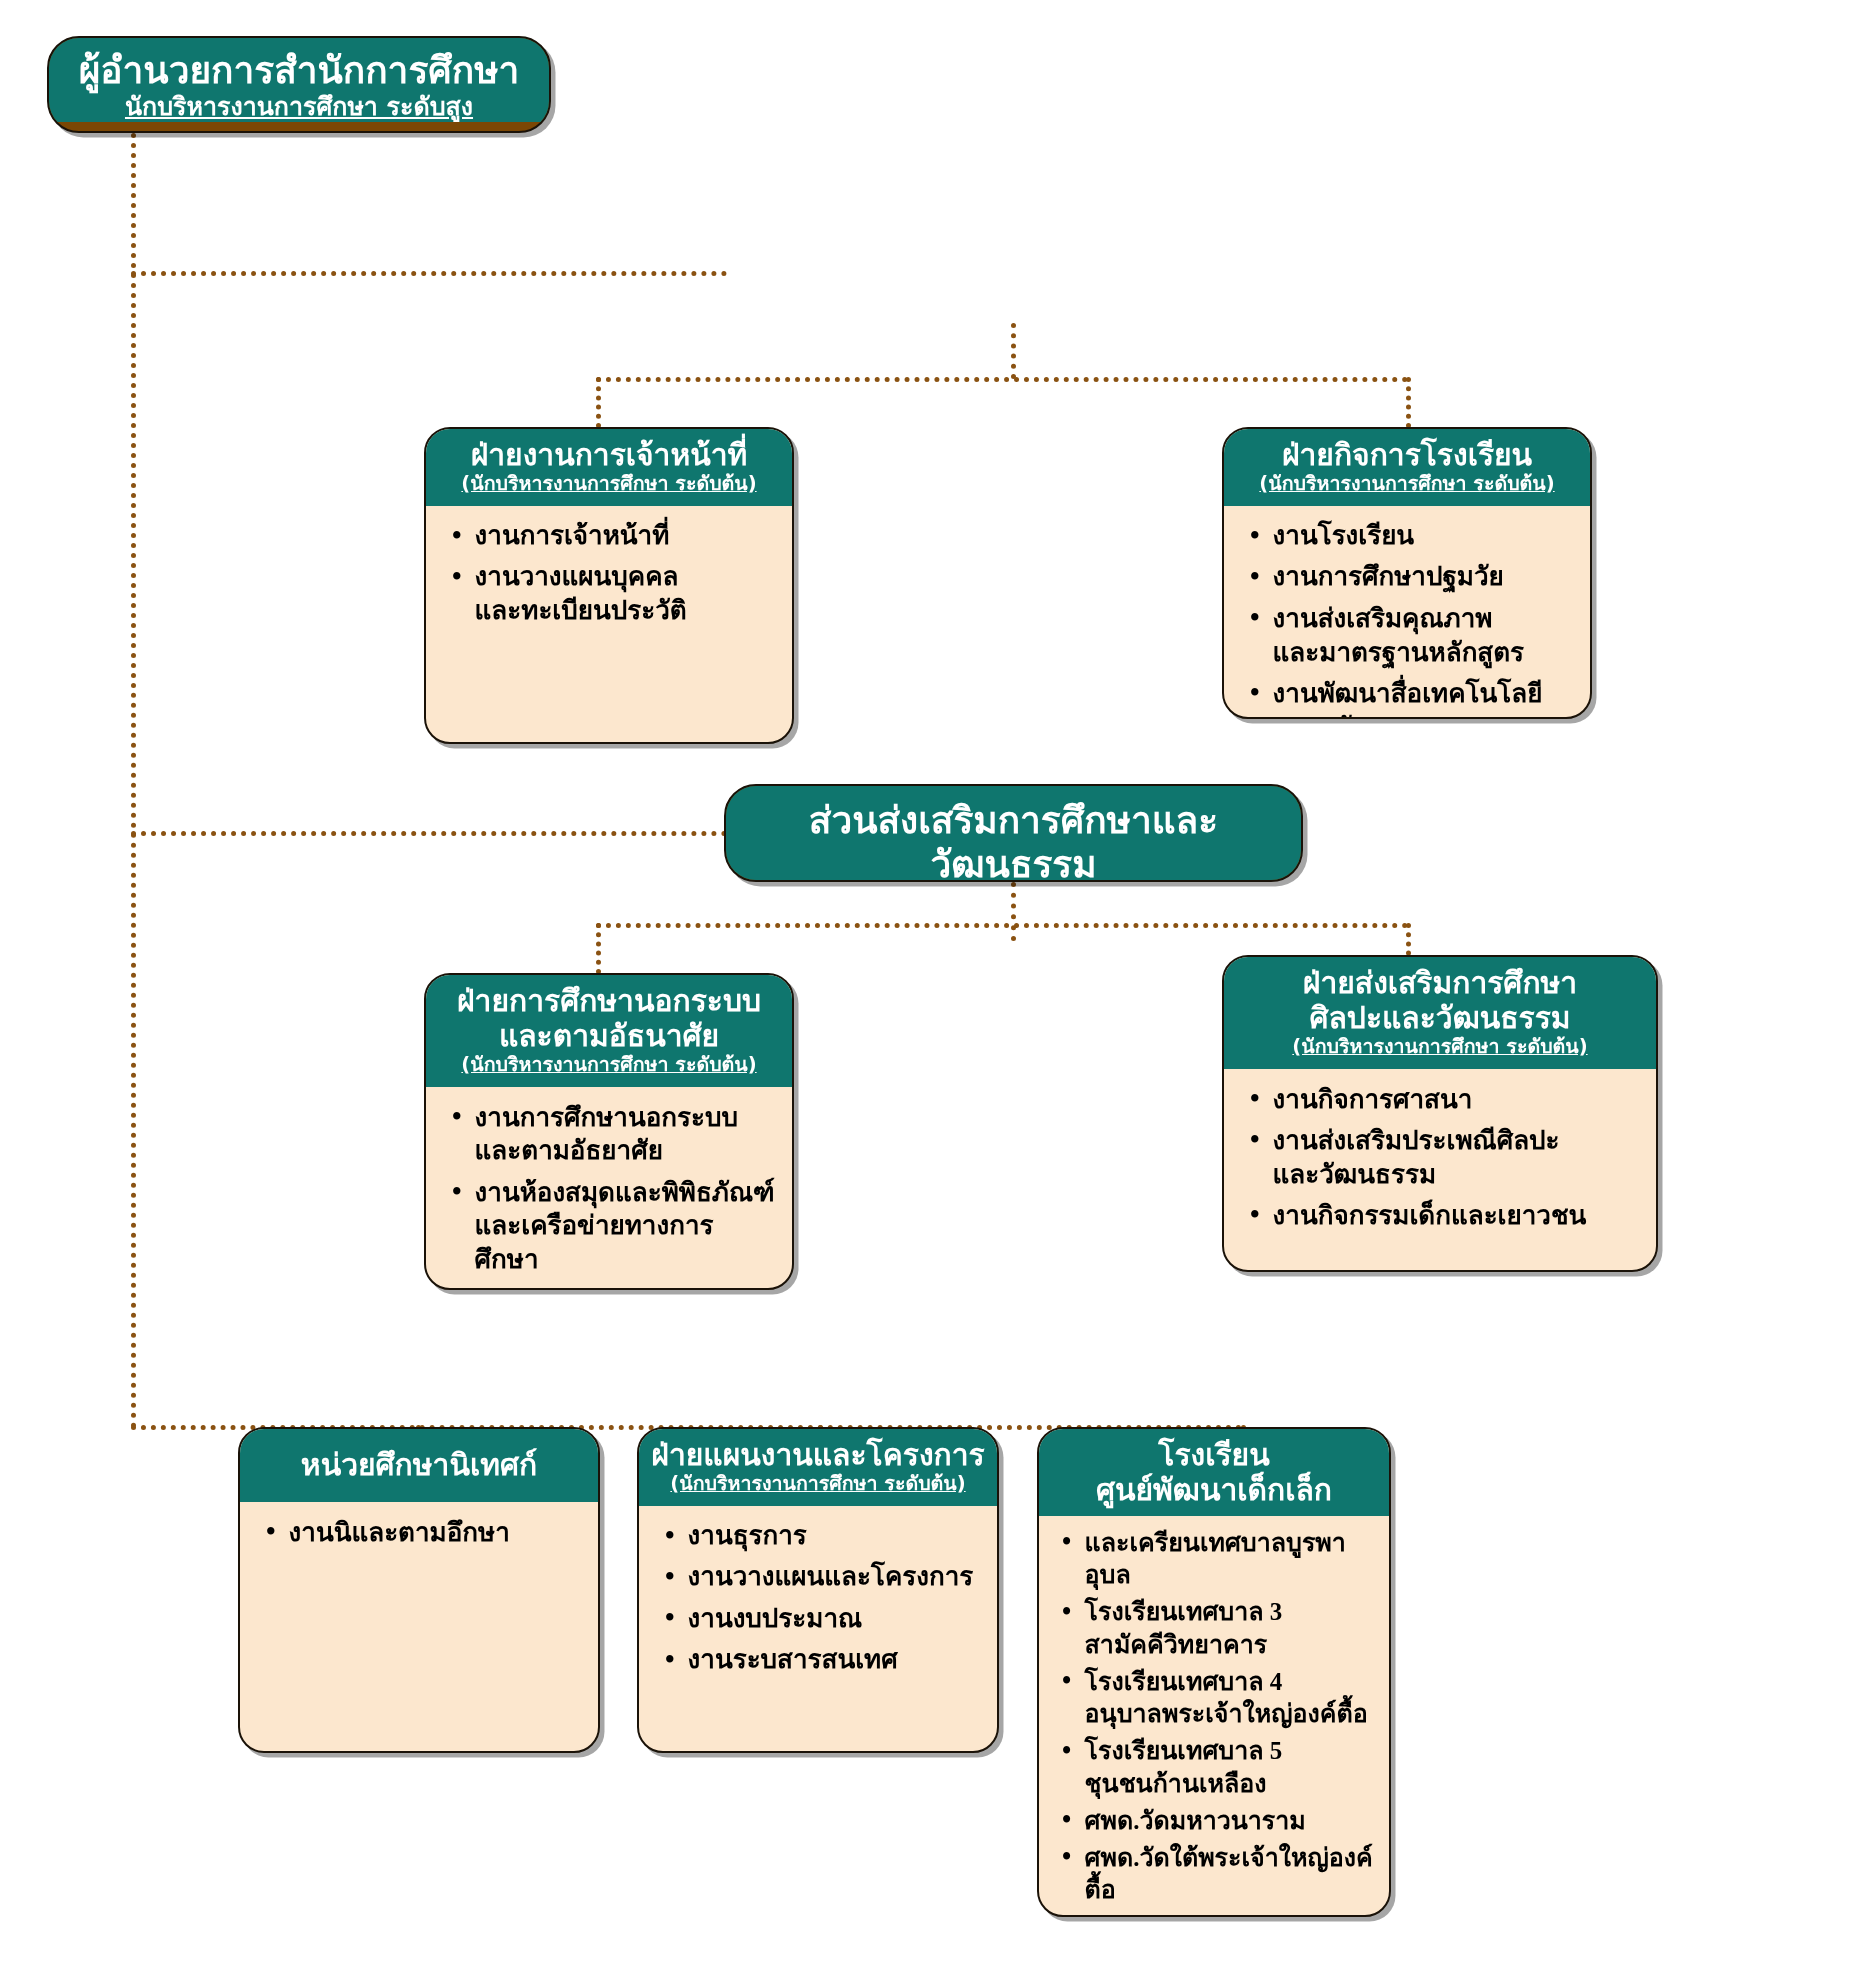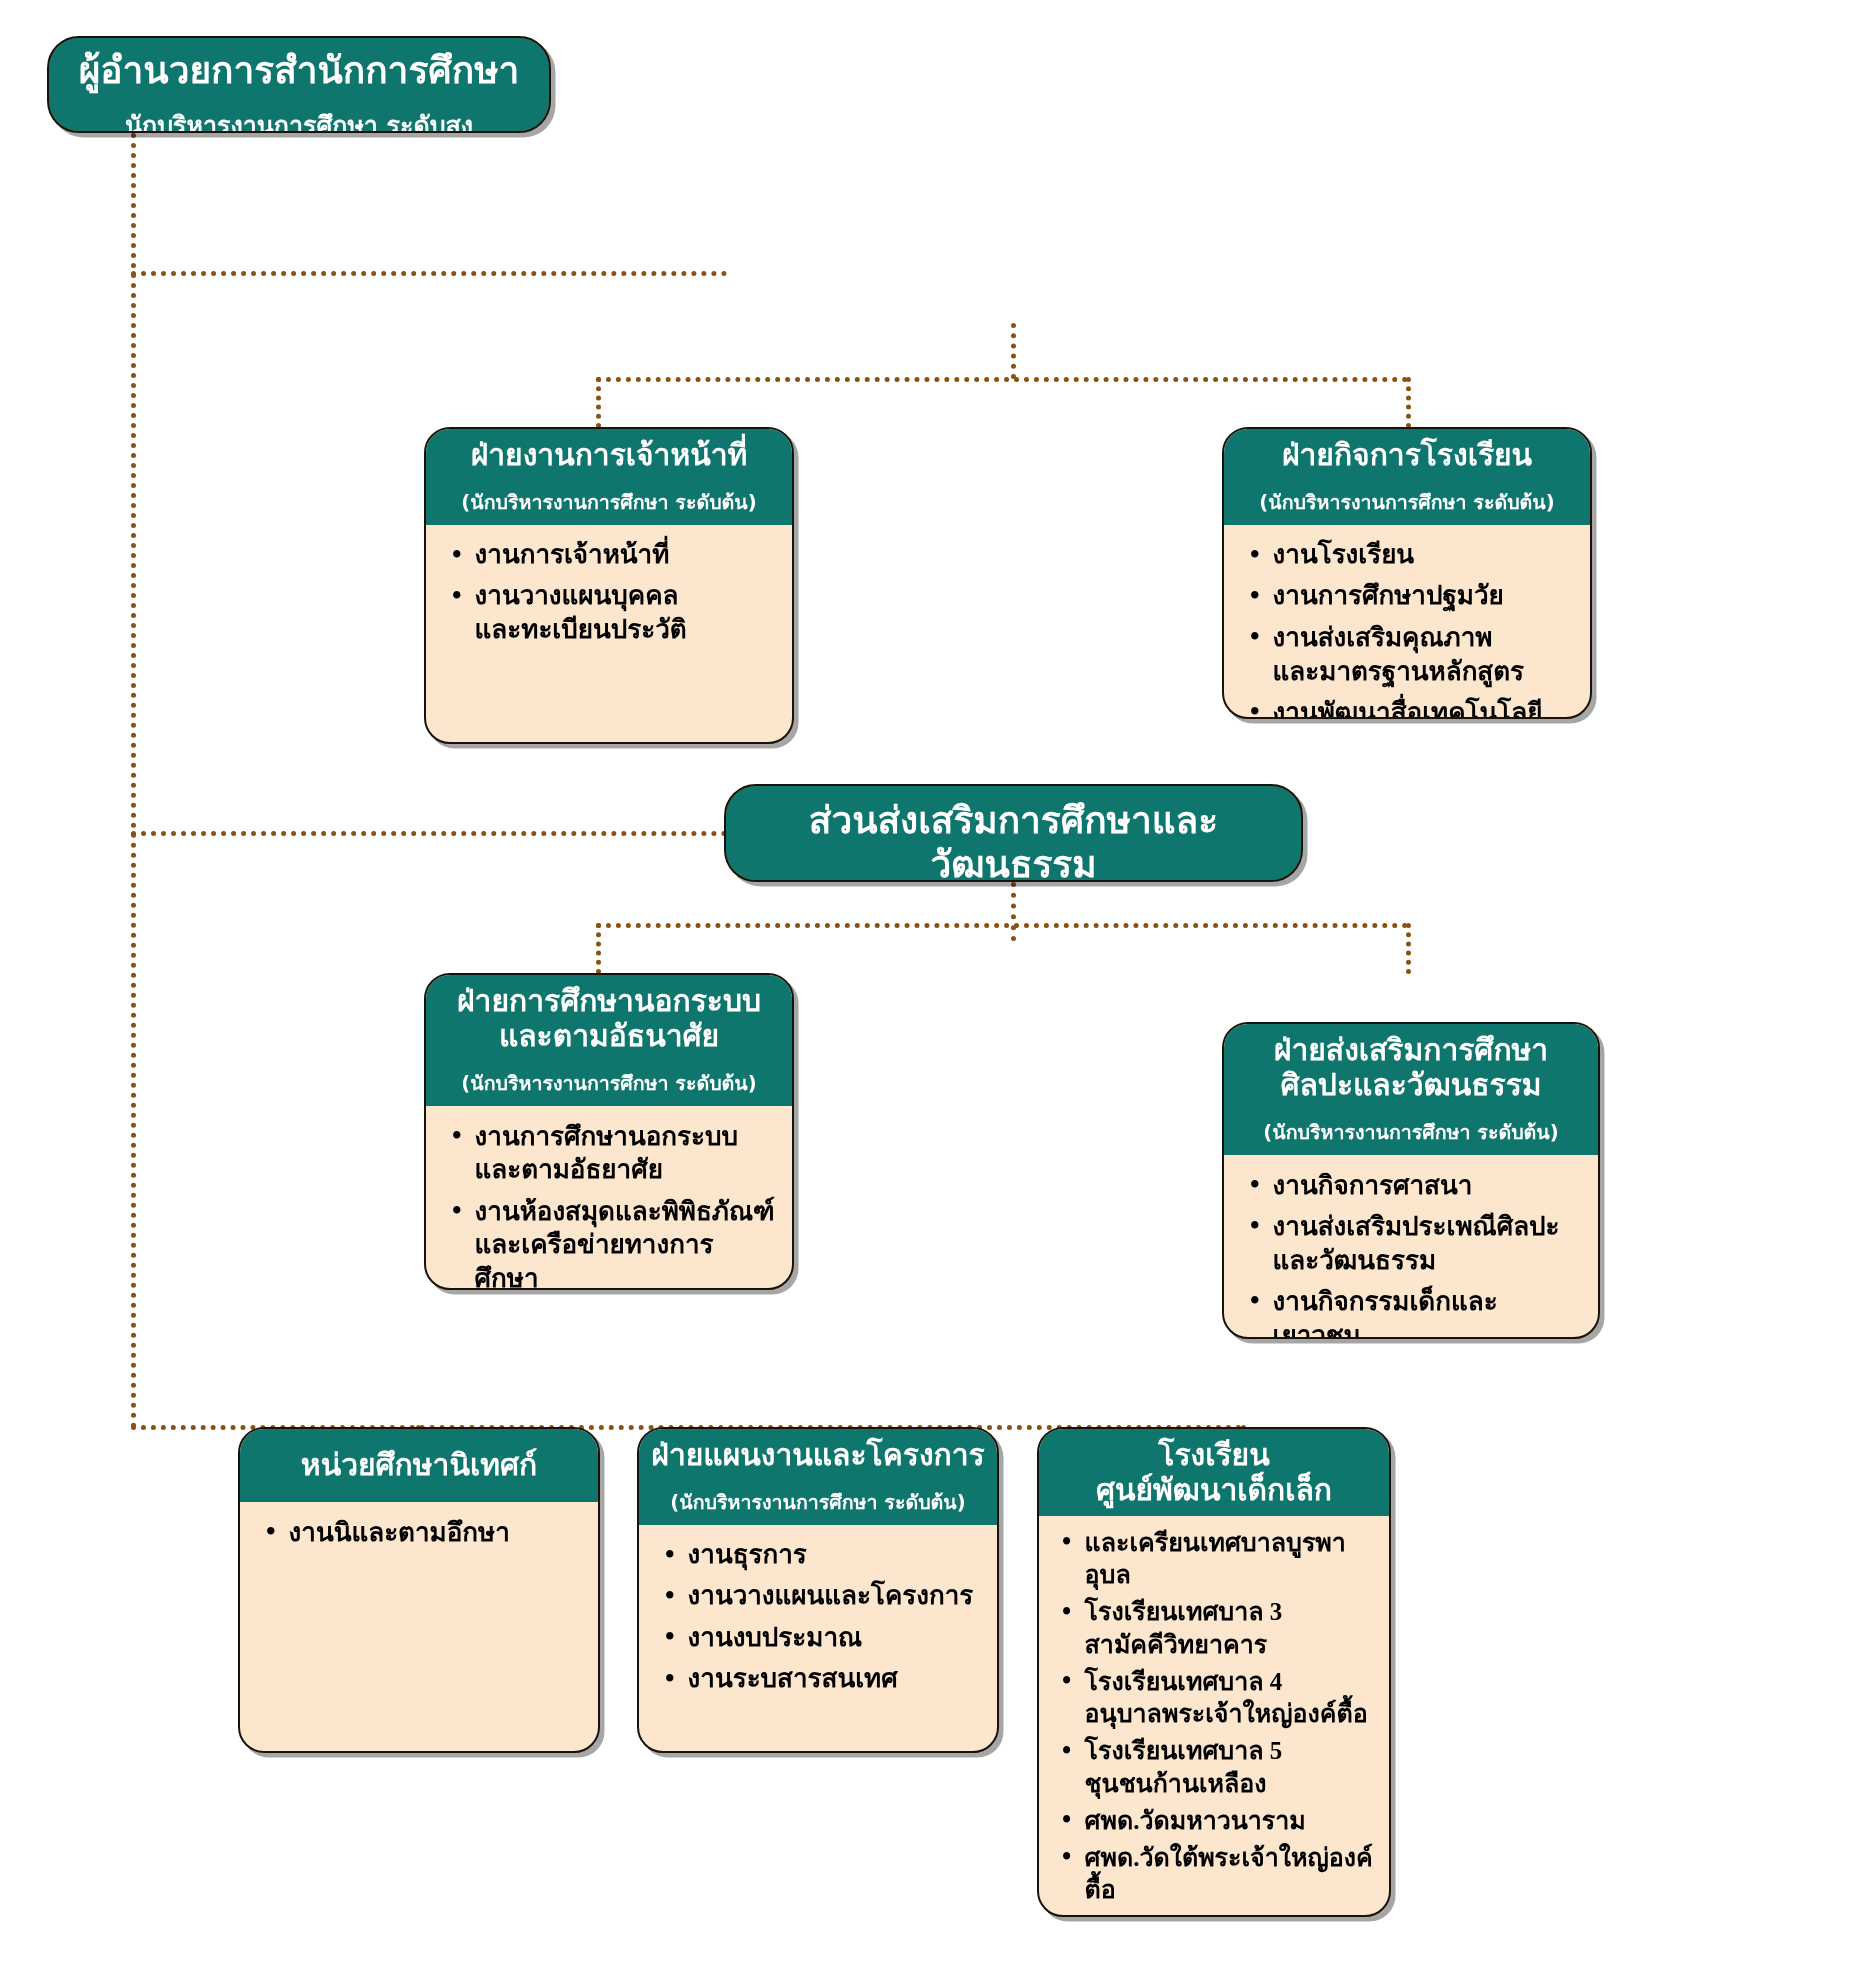--- a/index.html
+++ b/index.html
@@ -48,21 +48,22 @@
     line-height: 1.18;
   }
   .node .head .title {
     font-weight: bold;
     display: block;
     white-space: pre-line;
   }
   .node .head .subtitle {
     font-weight: bold;
     display: block;
-    margin-top: 19px;
+    margin-top: 0;
+    text-decoration: underline;
   }
   .node .body {
     padding: 13.6px 15px 10.6px 19.6px;
     font-family: Liberation Serif, serif;
   }
   .node ul {
     margin: 0;
     padding: 0 0 0 29px;
     list-style: none;
   }
@@ -102,21 +103,21 @@
   #n-sec-admin .title    { font-size: 37px; }
   #n-sec-admin .subtitle { font-size: 25px; }
 
   #n-sec-promote       { left: 724px;  top: 784px; width: 579px;  height: 98px; }
   #n-sec-promote .head { padding-top: 13px; }
   #n-sec-promote .title    { font-size: 37px; }
 
   #n-dept-personnel  { left: 424px;  top: 427px;  width: 370px;  height: 317px; }
   #n-dept-school     { left: 1222px; top: 427px;  width: 370px;  height: 292px; }
   #n-dept-nonformal  { left: 424px;  top: 973px; width: 370px;  height: 317px; }
-  #n-dept-culture    { left: 1222px; top: 1022px; width: 378px;  height: 317px; }
+  #n-dept-culture    { left: 1222px; top: 955px; width: 436px;  height: 317px; }
 
   #n-unit-supervise  { left: 238px;  top: 1427px; width: 362px;  height: 326px; }
   #n-dept-plan       { left: 637px;  top: 1427px; width: 362px;  height: 326px; }
   #n-schools         { left: 1037px; top: 1427px; width: 354px;  height: 490px; }
 
   .node.dept .title    { font-size: 30px; }
   .node.dept .subtitle { font-size: 19.6px; }
   .node.dept li        { font-size: 26px; }
 
   #n-unit-supervise .title { font-size: 30px; }

